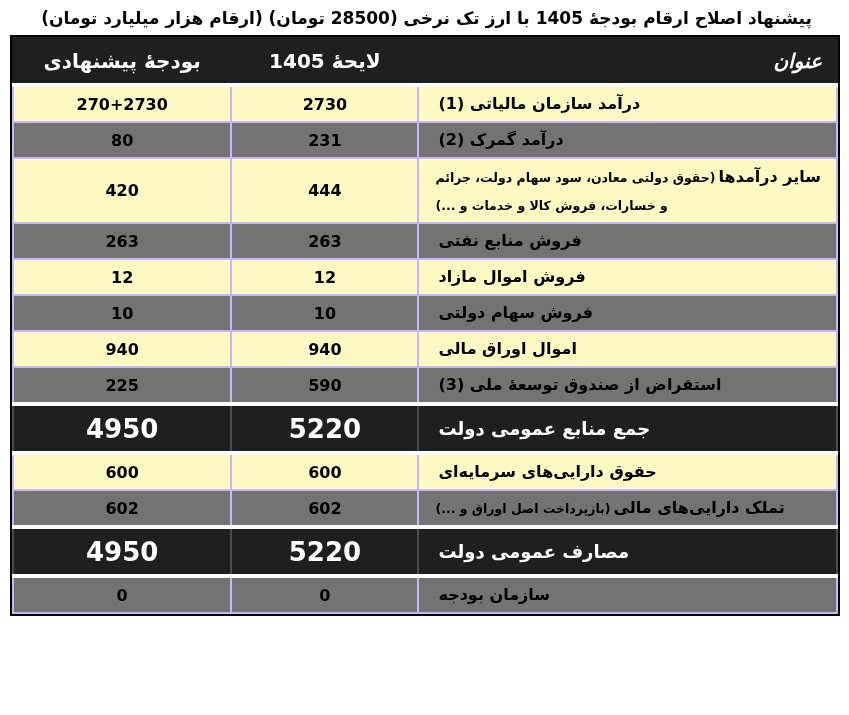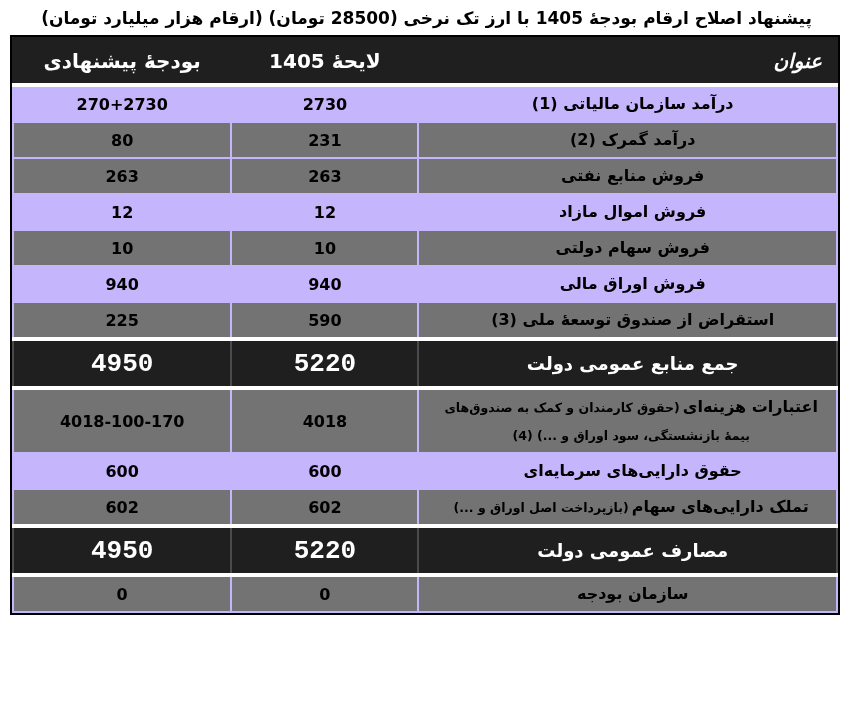--- a/index.html
+++ b/index.html
@@ -43,25 +43,25 @@
     font-size: 20px;
     font-weight: bold;
     border-color: #1f1f1f;
     border-bottom: 4px solid #ffffff;
   }
   tr.header th.h-title { text-align: right; padding: 0 14px 0 4px; font-style: italic; }
   tr.header th.h-num   { text-align: center; }
 
   
   td { height: 34px; background: #737373; }
-  tr.shaded td { background: #c4b5fd; }
+  tr.shaded td { background: #fef9c3; }
   tr.tall td { height: 65px; }
 
   td.cell-title {
-    text-align: center;
+    text-align: left;
     padding: 3px 9px 3px 16px;
     line-height: 1.75;
   }
   td.cell-title .t-main   { font-size: 16px; font-weight: bold; }
   td.cell-title .t-detail { font-size: 12.5px; font-weight: bold; margin-right: 3px; }
   td.cell-num {
     text-align: center;
     direction: ltr;
     font-size: 16px;
     font-weight: bold;
@@ -71,21 +71,21 @@
   tr.total td {
     background: #1f1f1f;
     color: #ffffff;
     height: 49px;
     border-top: 4px solid #ffffff;
     border-bottom: 4px solid #ffffff;
     border-left: 2px solid #4a4a4a;
     border-right: 2px solid #4a4a4a;
   }
   tr.total td.cell-title .t-main { font-size: 18px; }
-  tr.total td.cell-num { font-size: 26px; font-family: Liberation Mono, monospace; }
+  tr.total td.cell-num { font-size: 26px; }
 </style>
 </head>
 <body>
 
 <div class="page-title">پیشنهاد اصلاح ارقام بودجهٔ 1405 با ارز تک نرخی (28500 تومان)  (ارقام هزار میلیارد تومان)</div>
 
 <div class="table-wrap">
   <table>
     <colgroup>
         <col class="c-title">
@@ -105,71 +105,71 @@
       <td class="cell-num">2730</td>
       <td class="cell-num">270+2730</td>
     </tr>
 
     <tr class="plain">
       <td class="cell-title"><span class="t-main">درآمد گمرک (2)</span><span class="t-detail"></span></td>
       <td class="cell-num">231</td>
       <td class="cell-num">80</td>
     </tr>
 
+    <tr class="shaded tall">
+      <td class="cell-title"><span class="t-main">سایر درآمدها</span><span class="t-detail">(حقوق دولتی معادن، سود سهام دولت، جرائم و خسارات، فروش کالا و خدمات و ...)</span></td>
+      <td class="cell-num">444</td>
+      <td class="cell-num">420</td>
+    </tr>
 
     <tr class="plain">
       <td class="cell-title"><span class="t-main">فروش منابع نفتی</span><span class="t-detail"></span></td>
       <td class="cell-num">263</td>
       <td class="cell-num">263</td>
     </tr>
 
     <tr class="shaded">
       <td class="cell-title"><span class="t-main">فروش اموال مازاد</span><span class="t-detail"></span></td>
       <td class="cell-num">12</td>
       <td class="cell-num">12</td>
     </tr>
 
     <tr class="plain">
       <td class="cell-title"><span class="t-main">فروش سهام دولتی</span><span class="t-detail"></span></td>
       <td class="cell-num">10</td>
       <td class="cell-num">10</td>
     </tr>
 
     <tr class="shaded">
-      <td class="cell-title"><span class="t-main">فروش اوراق مالی</span><span class="t-detail"></span></td>
+      <td class="cell-title"><span class="t-main">اموال اوراق مالی</span><span class="t-detail"></span></td>
       <td class="cell-num">940</td>
       <td class="cell-num">940</td>
     </tr>
 
     <tr class="plain">
       <td class="cell-title"><span class="t-main">استقراض از صندوق توسعهٔ ملی (3)</span><span class="t-detail"></span></td>
       <td class="cell-num">590</td>
       <td class="cell-num">225</td>
     </tr>
 
     <tr class="total">
       <td class="cell-title"><span class="t-main">جمع منابع عمومی دولت</span><span class="t-detail"></span></td>
       <td class="cell-num">5220</td>
       <td class="cell-num">4950</td>
     </tr>
 
-    <tr class="plain tall">
-      <td class="cell-title"><span class="t-main">اعتبارات هزینه‌ای</span><span class="t-detail">(حقوق کارمندان و کمک به صندوق‌های بیمهٔ بازنشستگی، سود اوراق و ...) (4)</span></td>
-      <td class="cell-num">4018</td>
-      <td class="cell-num">4018-100-170</td>
-    </tr>
 
     <tr class="shaded">
       <td class="cell-title"><span class="t-main">حقوق دارایی‌های سرمایه‌ای</span><span class="t-detail"></span></td>
       <td class="cell-num">600</td>
       <td class="cell-num">600</td>
     </tr>
 
     <tr class="plain">
-      <td class="cell-title"><span class="t-main">تملک دارایی‌های سهام</span><span class="t-detail">(بازپرداخت اصل اوراق و ...)</span></td>
+      <td class="cell-title"><span class="t-main">تملک دارایی‌های مالی</span><span class="t-detail">(بازپرداخت اصل اوراق و ...)</span></td>
       <td class="cell-num">602</td>
       <td class="cell-num">602</td>
     </tr>
 
     <tr class="total">
       <td class="cell-title"><span class="t-main">مصارف عمومی دولت</span><span class="t-detail"></span></td>
       <td class="cell-num">5220</td>
       <td class="cell-num">4950</td>
     </tr>
 

